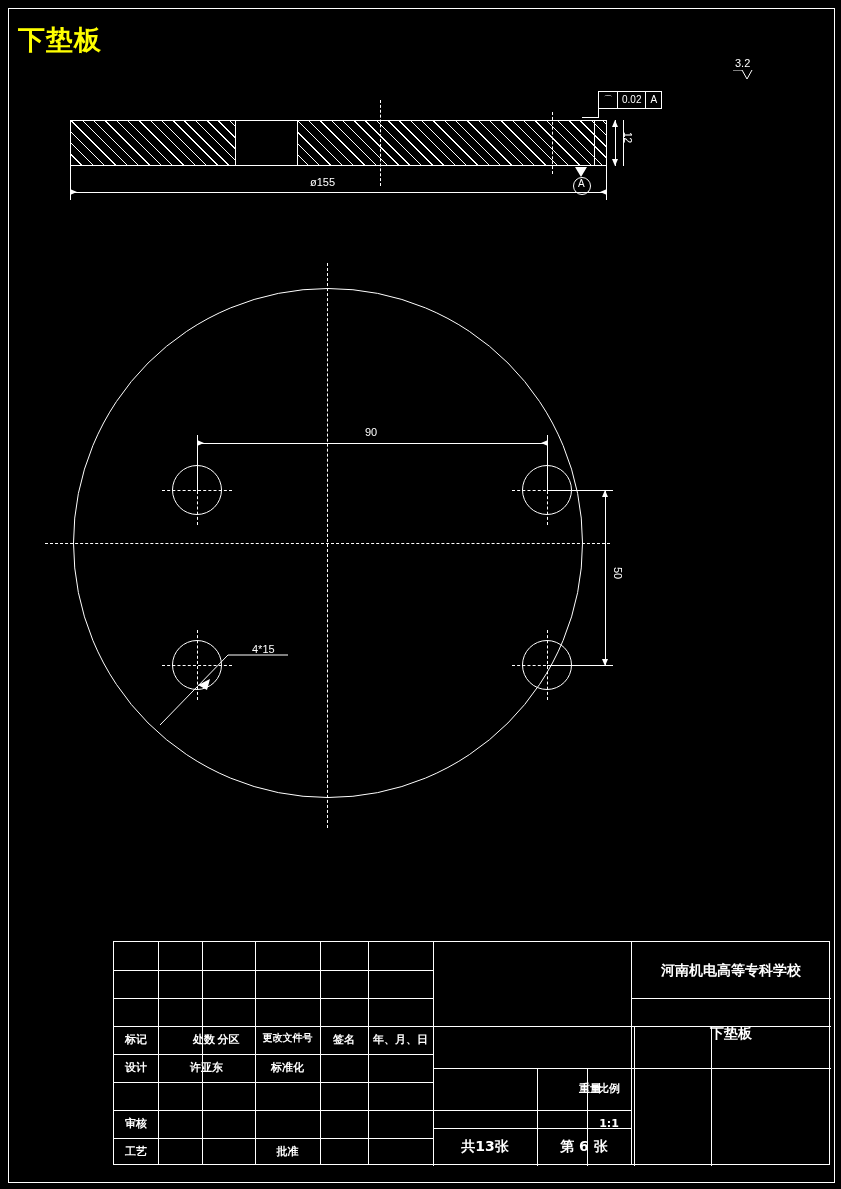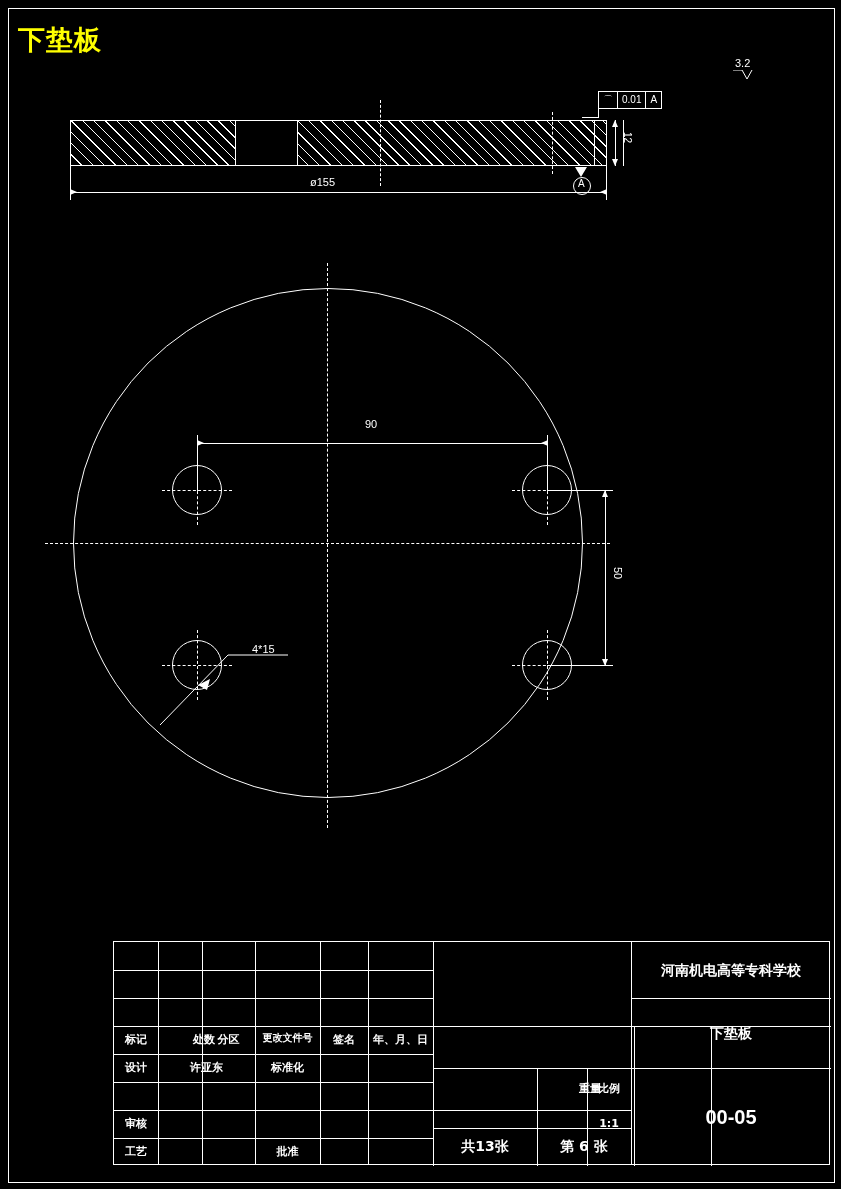--- a/index.html
+++ b/index.html
@@ -87,21 +87,21 @@
     <div class="arrow-r" style="left:0;top:69px;"></div>
     <div class="arrow-l" style="left:530px;top:69px;"></div>
     <div class="txt" style="left:240px;top:56px;">ø155</div>
 
     <div style="position:absolute;left:505px;top:47px;width:0;height:0;border-left:6px solid transparent;border-right:6px solid transparent;border-top:10px solid #fff;"></div>
     <div style="position:absolute;left:503px;top:57px;width:16px;height:16px;border:1px solid #fff;border-radius:50%;"></div>
     <div class="txt" style="left:508px;top:58px;font-size:10px;">A</div>
 
     <div class="box-tol" style="left:528px;top:-29px;">
       <span class="cell">⌒</span>
-      <span class="cell">0.01</span>
+      <span class="cell">0.02</span>
       <span class="cell">A</span>
     </div>
     <div class="ln ln-v" style="left:528px;top:-13px;height:10px;"></div>
     <div class="ln ln-h" style="left:512px;top:-3px;width:17px;"></div>
   </div>
 
   <div style="position:absolute;left:733px;top:57px;">
     <div class="txt" style="left:2px;top:0;font-size:11px;">3.2</div>
     <svg width="30" height="22" style="position:absolute;left:0;top:13px;">
       <polyline points="0,0 9,0" stroke="#fff" fill="none" stroke-width="1"></polyline>
@@ -129,21 +129,21 @@
 
     <div class="hole" style="left:452px;top:355px;"></div>
     <div class="dash-h" style="left:442px;top:380px;width:70px;"></div>
     <div class="dash-v" style="left:477px;top:345px;height:70px;"></div>
 
     <div class="dim-ext" style="left:127px;top:150px;height:56px;"></div>
     <div class="dim-ext" style="left:477px;top:150px;height:56px;"></div>
     <div class="dim-line" style="left:127px;top:158px;width:351px;"></div>
     <div class="arrow-r" style="left:127px;top:155px;"></div>
     <div class="arrow-l" style="left:471px;top:155px;"></div>
-    <div class="txt" style="left:295px;top:133px;">90</div>
+    <div class="txt" style="left:295px;top:141px;">90</div>
 
     <div class="dim-ext" style="left:543px;top:205px;height:1px;width:0;"></div>
     <div class="dim-line" style="left:477px;top:205px;width:66px;"></div>
     <div class="dim-line" style="left:477px;top:380px;width:66px;"></div>
     <div class="dim-ext" style="left:535px;top:205px;height:176px;"></div>
     <div class="arrow-u" style="left:532px;top:205px;"></div>
     <div class="arrow-d" style="left:532px;top:374px;"></div>
     <div class="txt" style="left:542px;top:282px;writing-mode:vertical-rl;">50</div>
 
     <svg width="220" height="120" style="position:absolute;left:90px;top:345px;">
@@ -200,19 +200,18 @@
     <div class="tb-cell small" style="left:141px;top:196px;width:65px;height:28px;">批准</div>
 
     <div class="tb-cell small" style="left:423px;top:126px;width:50px;height:42px;padding-left:28px;">重量</div>
     <div class="tb-cell small" style="left:473px;top:126px;width:44px;height:42px;">比例</div>
     <div class="tb-cell small" style="left:473px;top:168px;width:44px;height:28px;">1:1</div>
     <div class="tb-cell med" style="left:319px;top:186px;width:104px;height:36px;">共13张</div>
     <div class="tb-cell med" style="left:423px;top:186px;width:94px;height:36px;">第 6 张</div>
 
     <div class="tb-cell med" style="left:517px;top:0;width:200px;height:56px;">河南机电高等专科学校</div>
     <div class="tb-cell med" style="left:517px;top:56px;width:200px;height:70px;">下垫板</div>
-    <div class="tb-cell big" style="left:517px;top:126px;width:200px;height:98px;font-family:'Liberation Sans',sans-serif;">00-05</div>
 
     <div class="tb-v" style="left:423px;top:126px;height:98px;"></div>
     <div class="tb-v" style="left:473px;top:126px;height:98px;"></div>
     <div class="tb-h" style="top:186px;left:319px;width:198px;"></div>
   </div>
 </div>
 
 </body></html>

